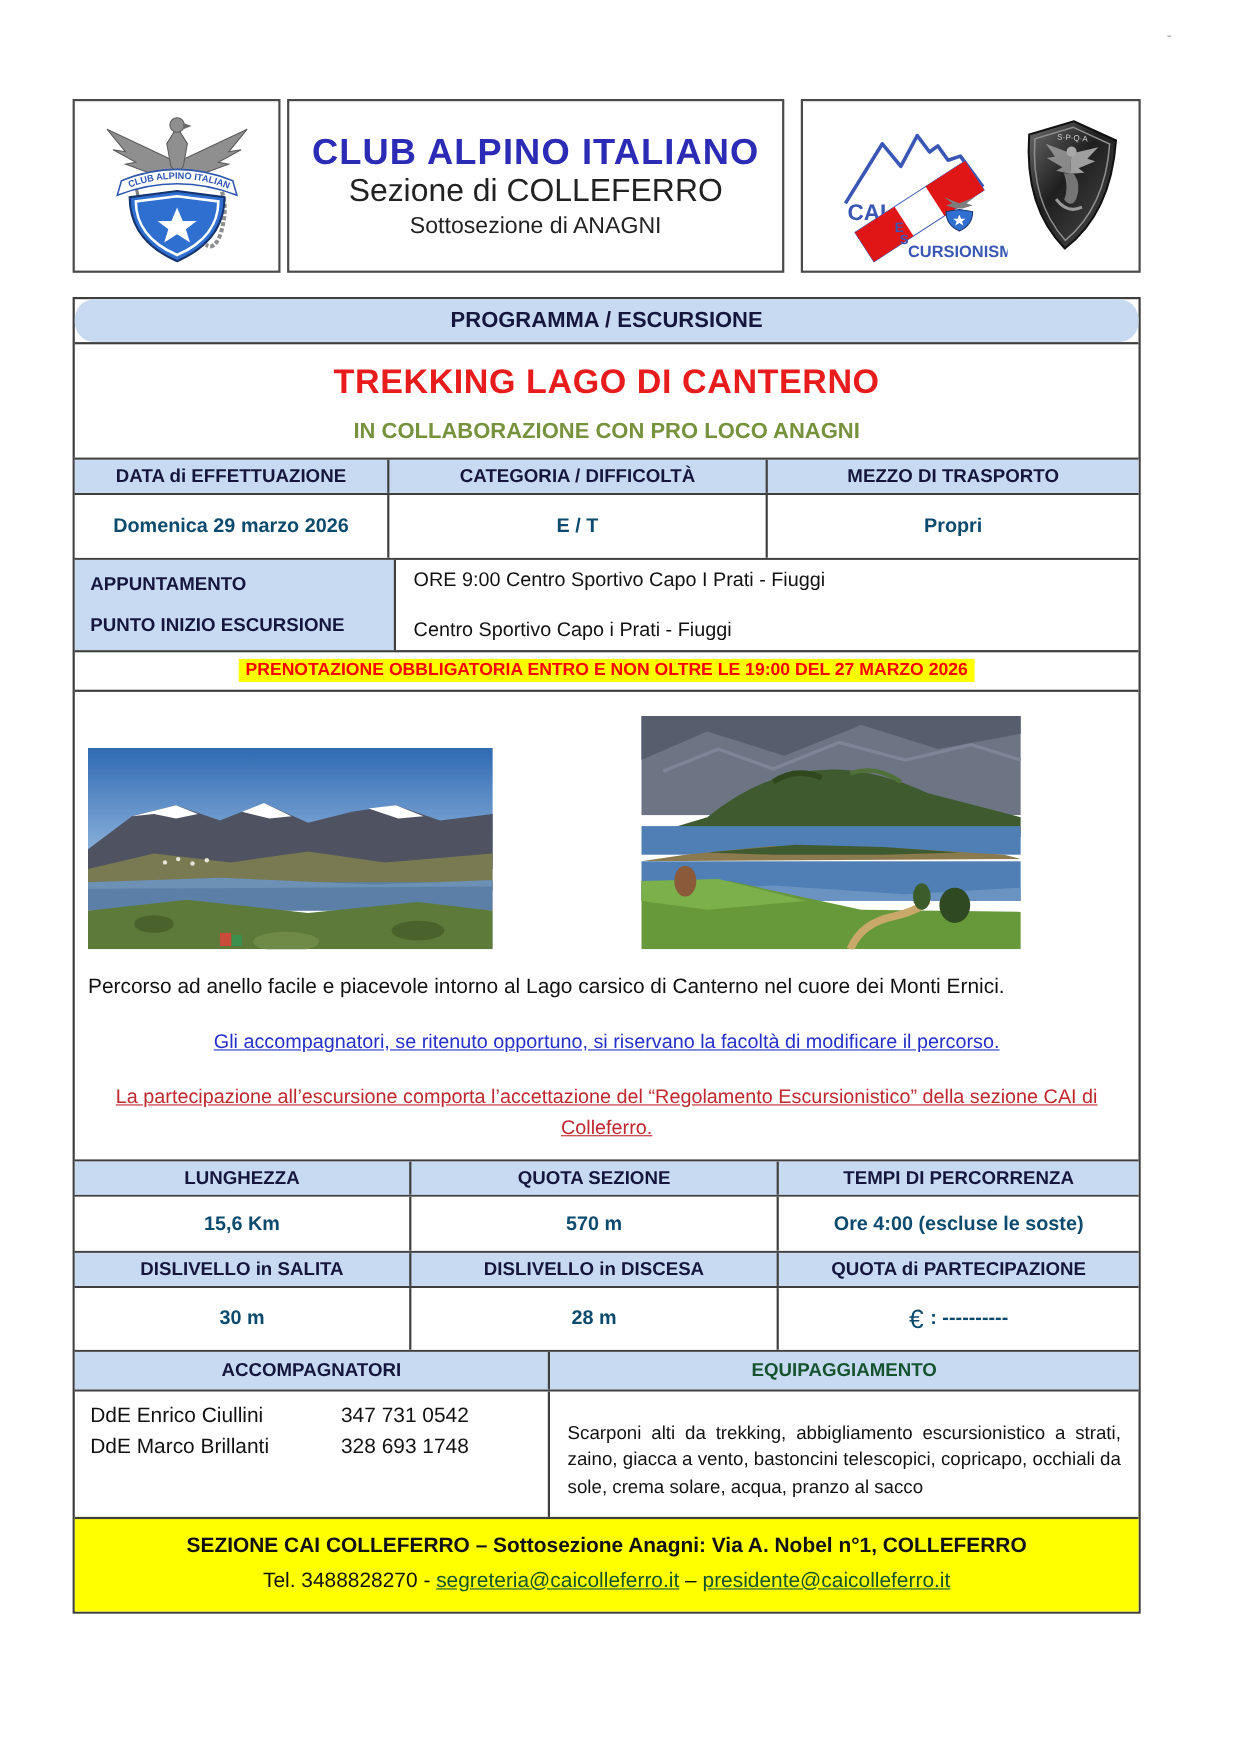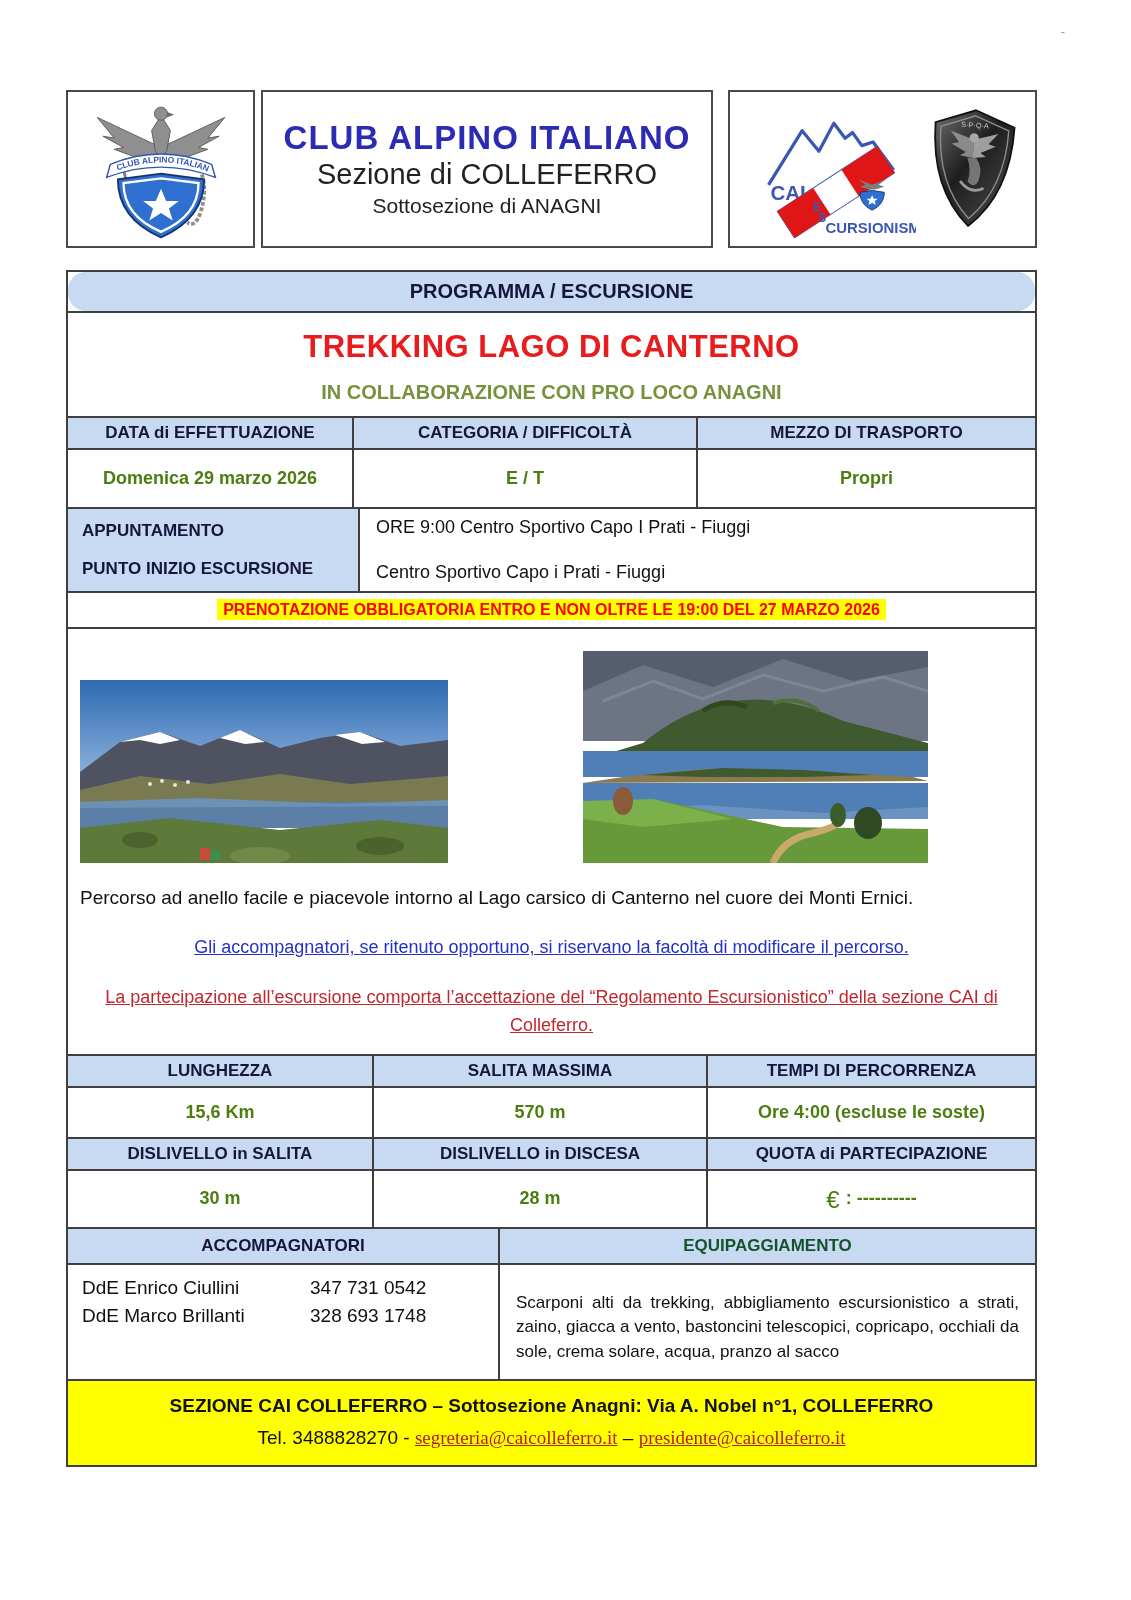--- a/index.html
+++ b/index.html
@@ -32,21 +32,21 @@
     color:#16163c; padding:8px 0;border-radius:18px;
   }
   .title-row { text-align:center; padding:16px 0 12px; }
   .ex-title { color:#e81c1c; font-size:31px; font-weight:700; letter-spacing:.5px; }
   .ex-subtitle { color:#76923c; font-size:20px; font-weight:700; margin-top:16px; }
 
   .cols3 { display:flex; }
   .cols3 > div { flex:0 0 auto; display:flex; align-items:center; justify-content:center; text-align:center; }
   .c1 { width:284px; } .c2 { width:344px; border-left:2px solid #3f3f3f; } .c3 { border-left:2px solid #3f3f3f; flex:1 1 auto !important; }
   .hdr { background:#c7daf2; font-weight:700; font-size:17px; color:#16163c; padding:5px 4px; }
-  .val { background:#fff; font-weight:700; font-size:18px; color:#4d7c0f; padding:18px 4px; }
+  .val { background:#fff; font-weight:700; font-size:18px; color:#0c4a6e; padding:18px 4px; }
 
   .meeting { display:flex; }
   .meeting-label {
     width:290px; background:#c7daf2; padding:12px 14px;
     font-weight:700; font-size:17px; color:#16163c;
     display:flex; flex-direction:column; justify-content:space-between; gap:14px;
   }
   .meeting-value { flex:1; border-left:2px solid #3f3f3f; padding:8px 16px; font-size:18px; color:#111; display:flex; flex-direction:column; justify-content:center; gap:24px; }
 
   .booking-row { text-align:center; padding:8px 4px; }
@@ -73,21 +73,21 @@
   .th-right { flex:1; background:#c7daf2; border-left:2px solid #3f3f3f; font-weight:700; font-size:17px; color:#14532d; text-align:center; padding:7px 4px; }
   .team-body { display:flex; }
   .tb-left  { width:430px; padding:12px 10px 12px 14px; }
   .guide-line { display:flex; font-size:19px; color:#111; margin-bottom:6px; }
   .guide-name { width:228px; }
   .tb-right { flex:1; border-left:2px solid #3f3f3f; padding:26px 16px 14px 16px; font-size:17px; color:#111; text-align:justify; line-height:1.45; }
 
   .footer-row { background:#ffff00; text-align:center; padding:14px 8px 16px; }
   .footer-l1 { font-weight:700; font-size:19px; color:#111; }
   .footer-l2 { font-size:19px; color:#111; margin-top:10px; }
-  .mail-link { color:#b91c1c; text-decoration:underline; cursor:pointer;font-family:Liberation Serif, serif; }
+  .mail-link { color:#14532d; text-decoration:underline; cursor:pointer; }
 
   svg text { font-family:"Liberation Sans", sans-serif; }
 </style>
 </head>
 <body>
 
 <div class="page">
 
   <div class="corner-mark">-</div>
 
@@ -272,21 +272,21 @@
     <div class="note-blue-row">
       <span class="note-blue">Gli accompagnatori, se ritenuto opportuno, si riservano la facoltà di modificare il percorso.</span>
     </div>
 
     <div class="note-red-row">
       <span class="note-red">La partecipazione all’escursione comporta l’accettazione del “Regolamento Escursionistico” della sezione CAI di Colleferro.</span>
     </div>
 
     <div class="row cols3">
       <div class="s1 hdr">LUNGHEZZA</div>
-      <div class="s2 hdr">SALITA MASSIMA</div>
+      <div class="s2 hdr">QUOTA SEZIONE</div>
       <div class="s3 hdr">TEMPI DI PERCORRENZA</div>
     </div>
     <div class="row cols3">
       <div class="s1 val sval">15,6 Km</div>
       <div class="s2 val sval">570 m</div>
       <div class="s3 val sval">Ore 4:00 (escluse le soste)</div>
     </div>
     <div class="row cols3">
       <div class="s1 hdr">DISLIVELLO in SALITA</div>
       <div class="s2 hdr">DISLIVELLO in DISCESA</div>

